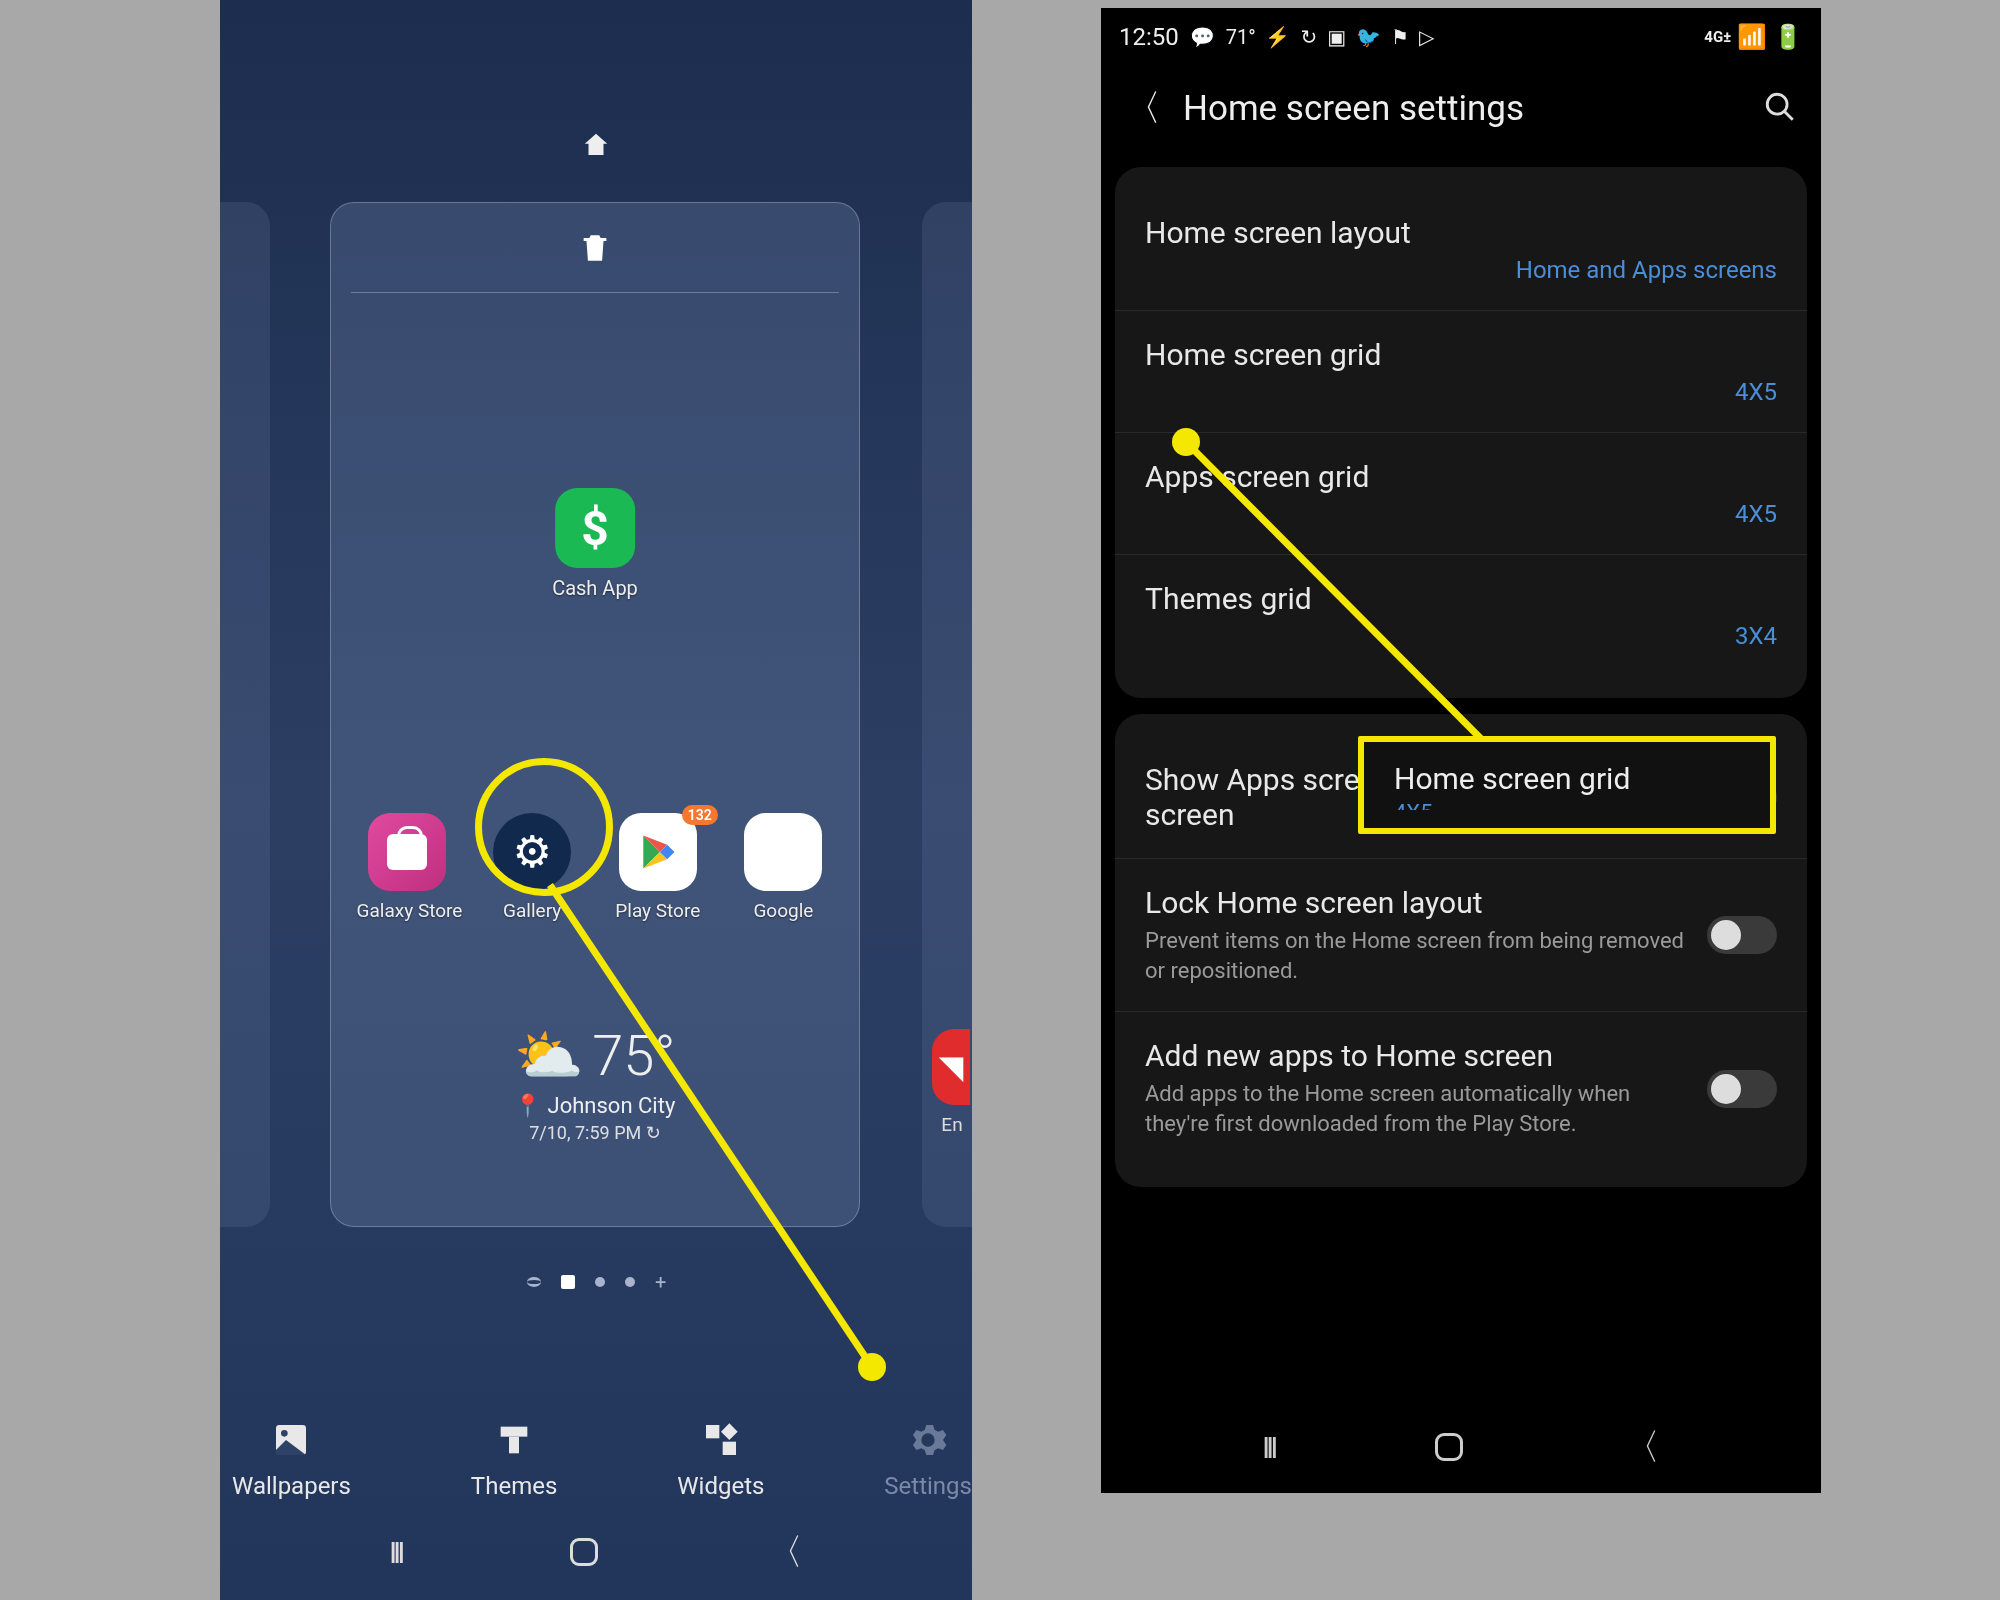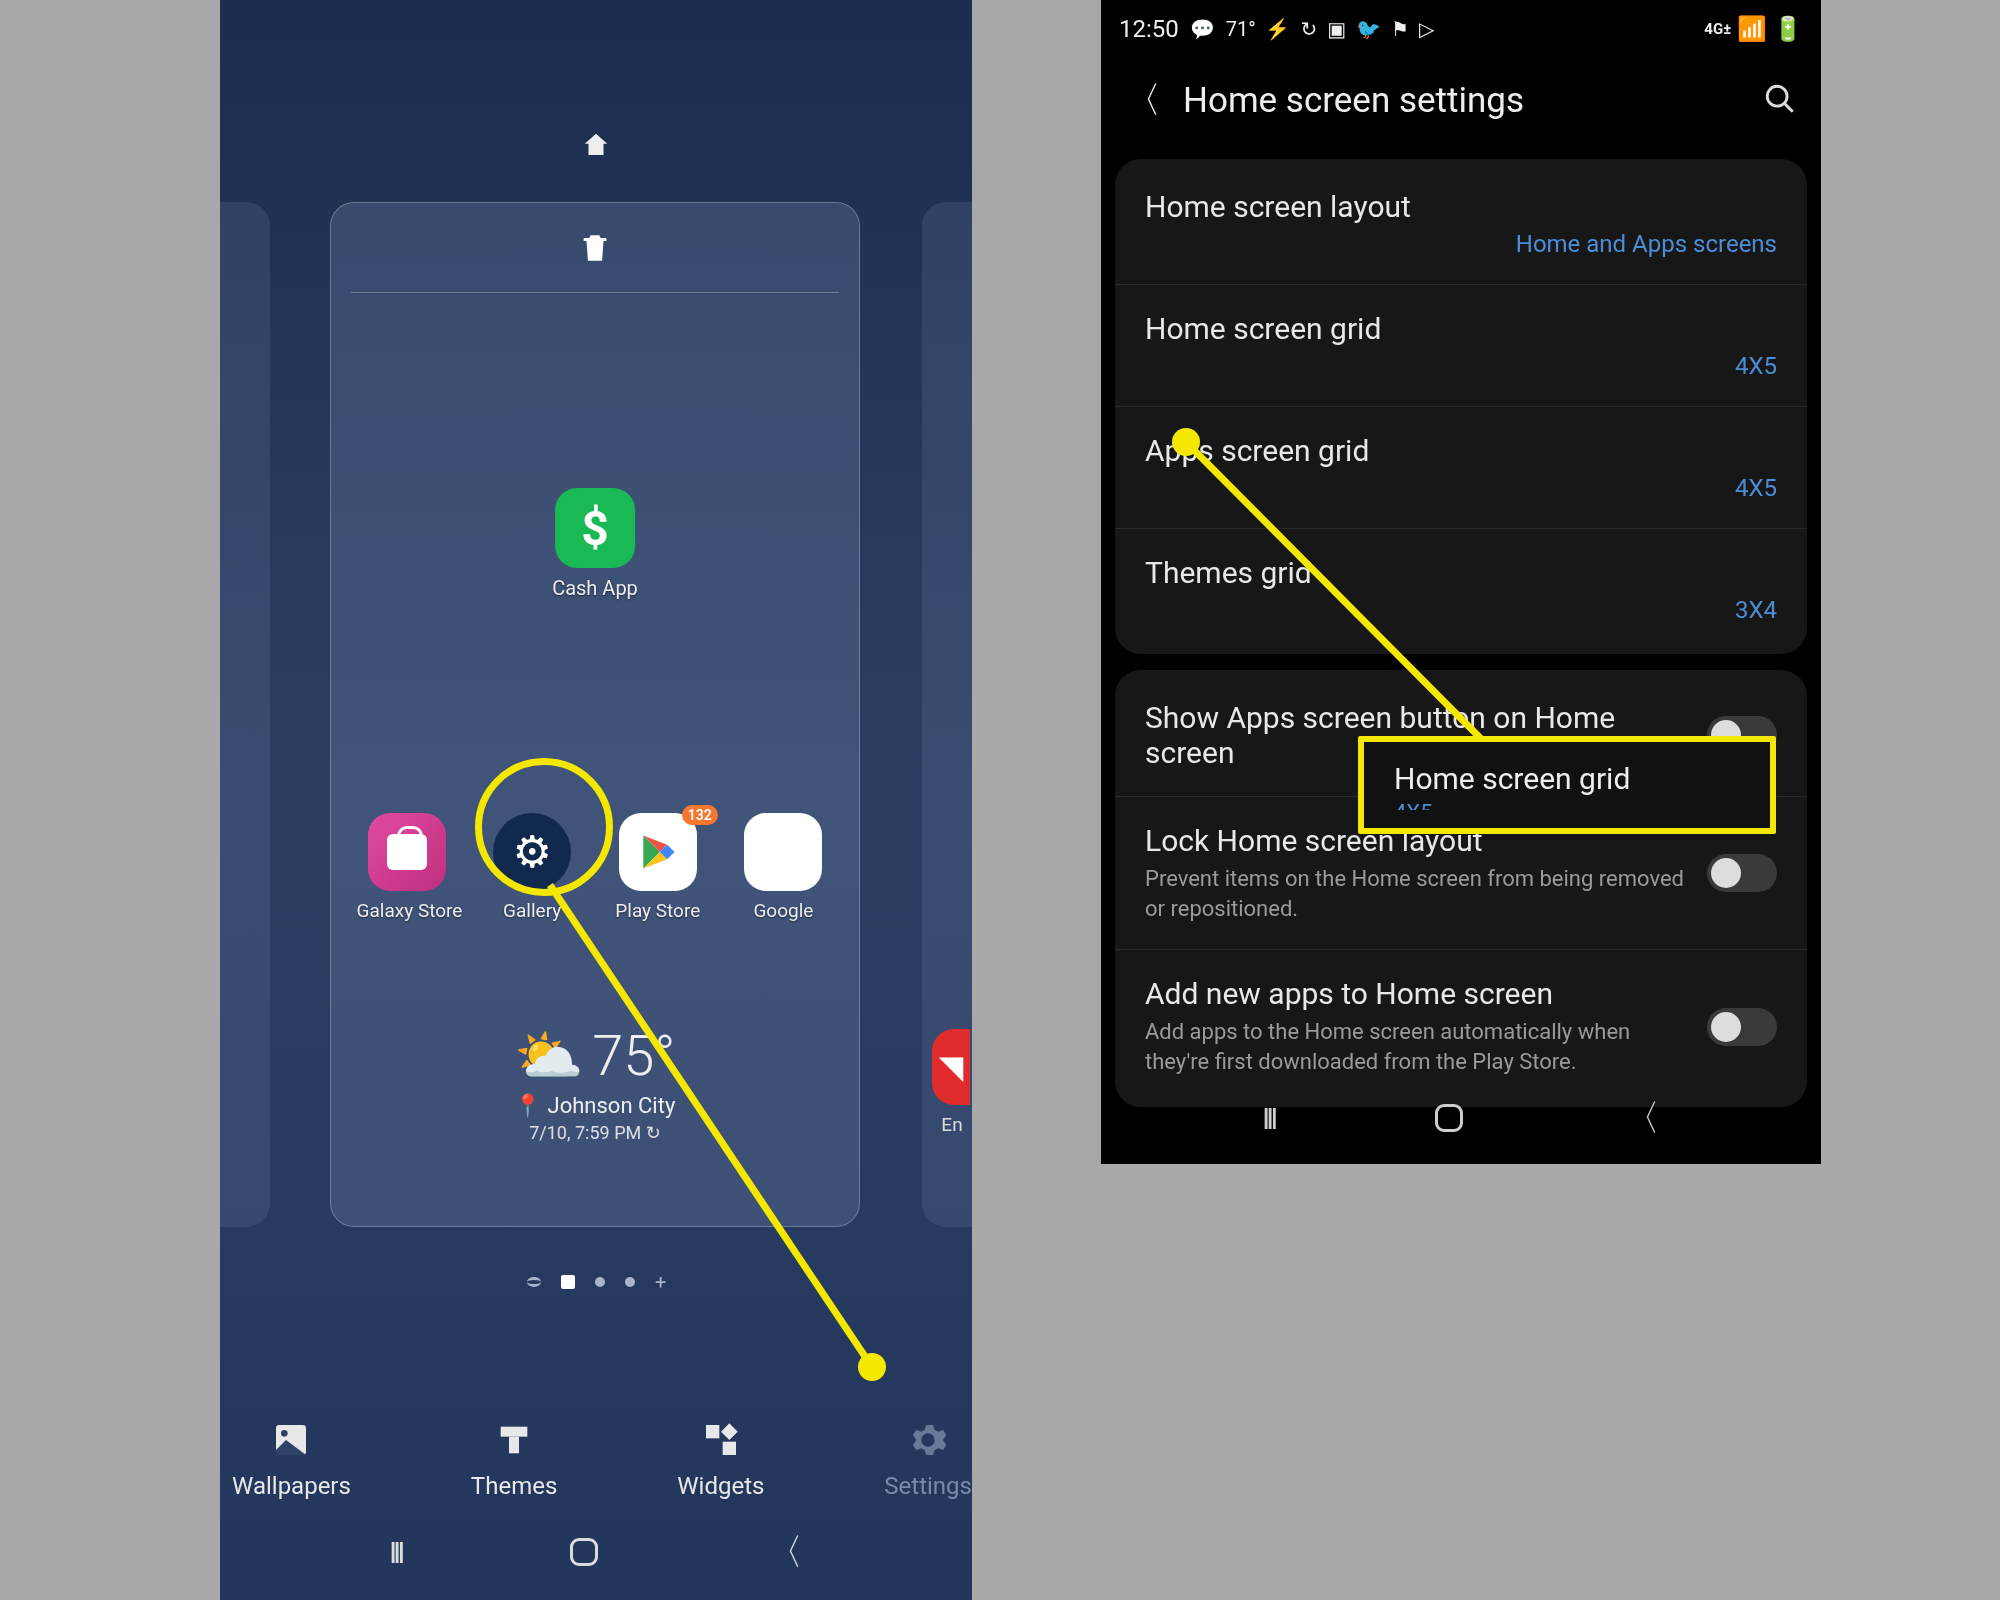--- a/index.html
+++ b/index.html
@@ -91,32 +91,32 @@
   
   .edge-right-app{position:absolute;right:0;top:1029px;width:40px;text-align:center;}
   .edge-right-app .c{width:38px;height:76px;background:#e02c2c;border-radius:22px 0 0 22px;display:flex;align-items:center;justify-content:center;color:#fff;font-size:32px;}
   .edge-right-app .l{color:#ddd;font-size:19px;margin-top:8px;}
 
   
   .ring{position:absolute;left:255px;top:758px;width:138px;height:138px;border:7px solid var(--yellow);border-radius:50%;z-index:5;}
 
   
   .phone-right{
-    position:absolute;left:1101px;top:0;width:720px;height:1164px;
+    position:absolute;left:1101px;top:8px;width:720px;height:1485px;
     background:var(--settings-bg);overflow:hidden;
   }
   .status-bar{height:58px;display:flex;align-items:center;padding:0 18px;color:#eee;font-size:24px;}
   .status-bar .time{font-weight:400;margin-right:12px;}
   .status-bar .icons{display:flex;gap:10px;font-size:20px;align-items:center;}
   .status-bar .right-ic{margin-left:auto;display:flex;gap:6px;align-items:center;}
   .header{height:85px;display:flex;align-items:center;padding:0 24px;color:#eee;}
   .header .back{font-size:36px;margin-right:22px;}
   .header .title{font-size:35px;font-weight:400;flex:1;}
   .header .search svg{width:34px;height:34px;stroke:#ddd;fill:none;stroke-width:2;}
-  .card{background:var(--settings-card);margin:16px 14px;border-radius:26px;padding:4px 0;}
+  .card{background:var(--settings-card);margin:16px 14px;border-radius:26px;padding:22px 0;}
   .row{padding:26px 30px;}
   .row + .row{border-top:1px solid #2a2a2a;}
   .row .t{color:var(--settings-text);font-size:30px;}
   .row .s{color:var(--settings-sub);font-size:24px;margin-top:6px;text-align:right;}
   .row .d{color:#9a9a9a;font-size:22px;margin-top:6px;line-height:1.35;}
   .row.tog{display:flex;align-items:center;}
   .row.tog .txt{flex:1;padding-right:16px;}
   .toggle{width:70px;height:38px;background:#3a3a3a;border-radius:20px;position:relative;flex-shrink:0;}
   .toggle::after{content:"";position:absolute;left:4px;top:4px;width:30px;height:30px;background:#ddd;border-radius:50%;}
   

